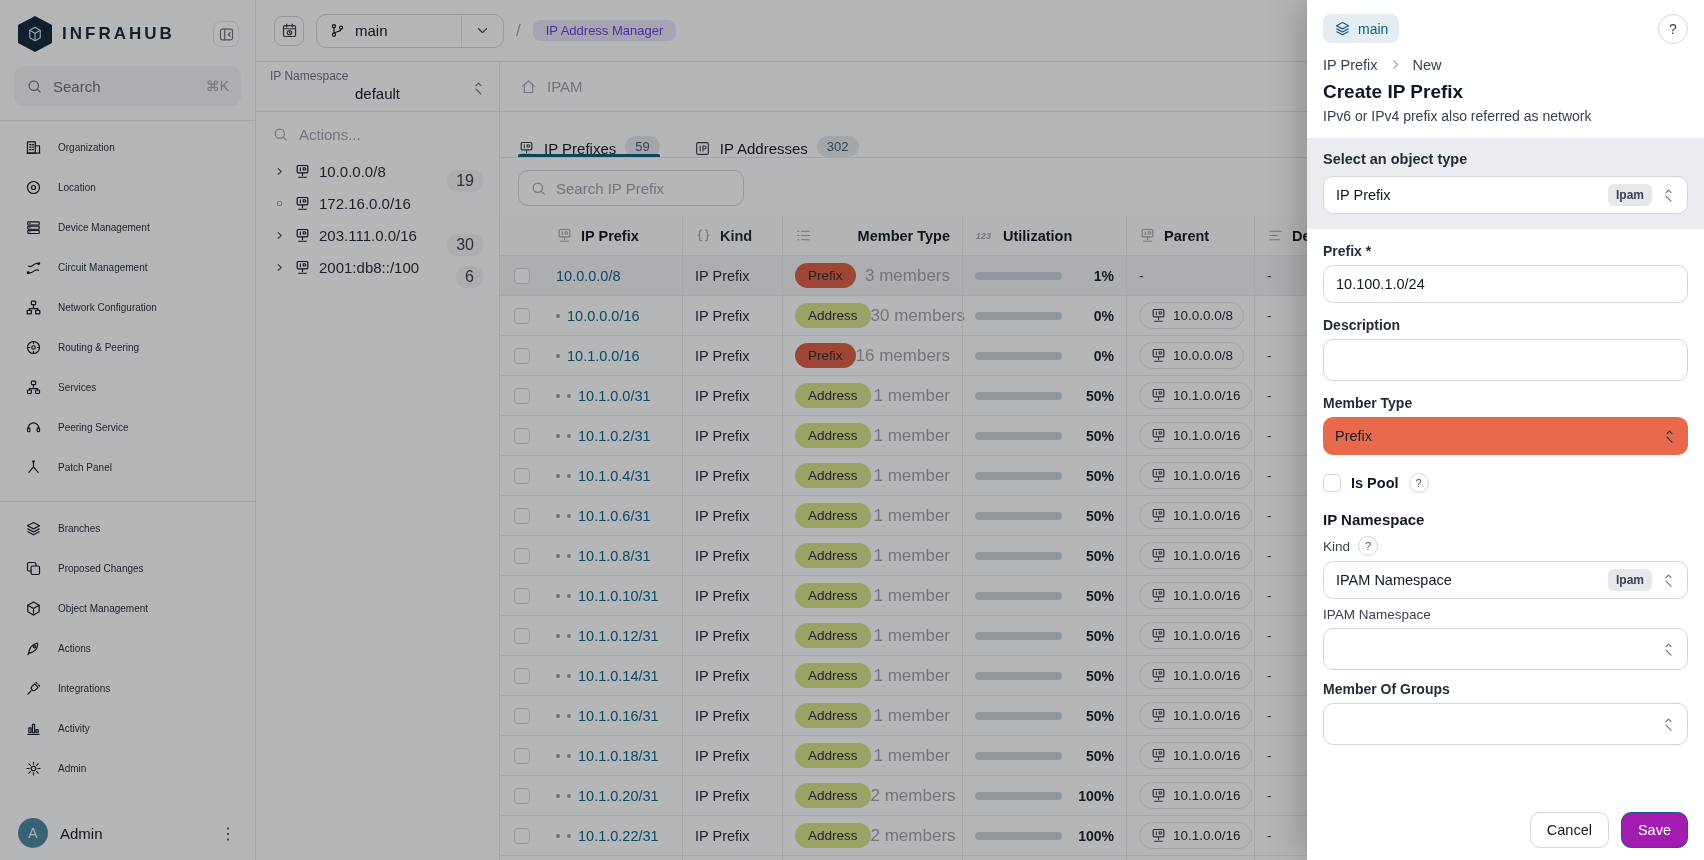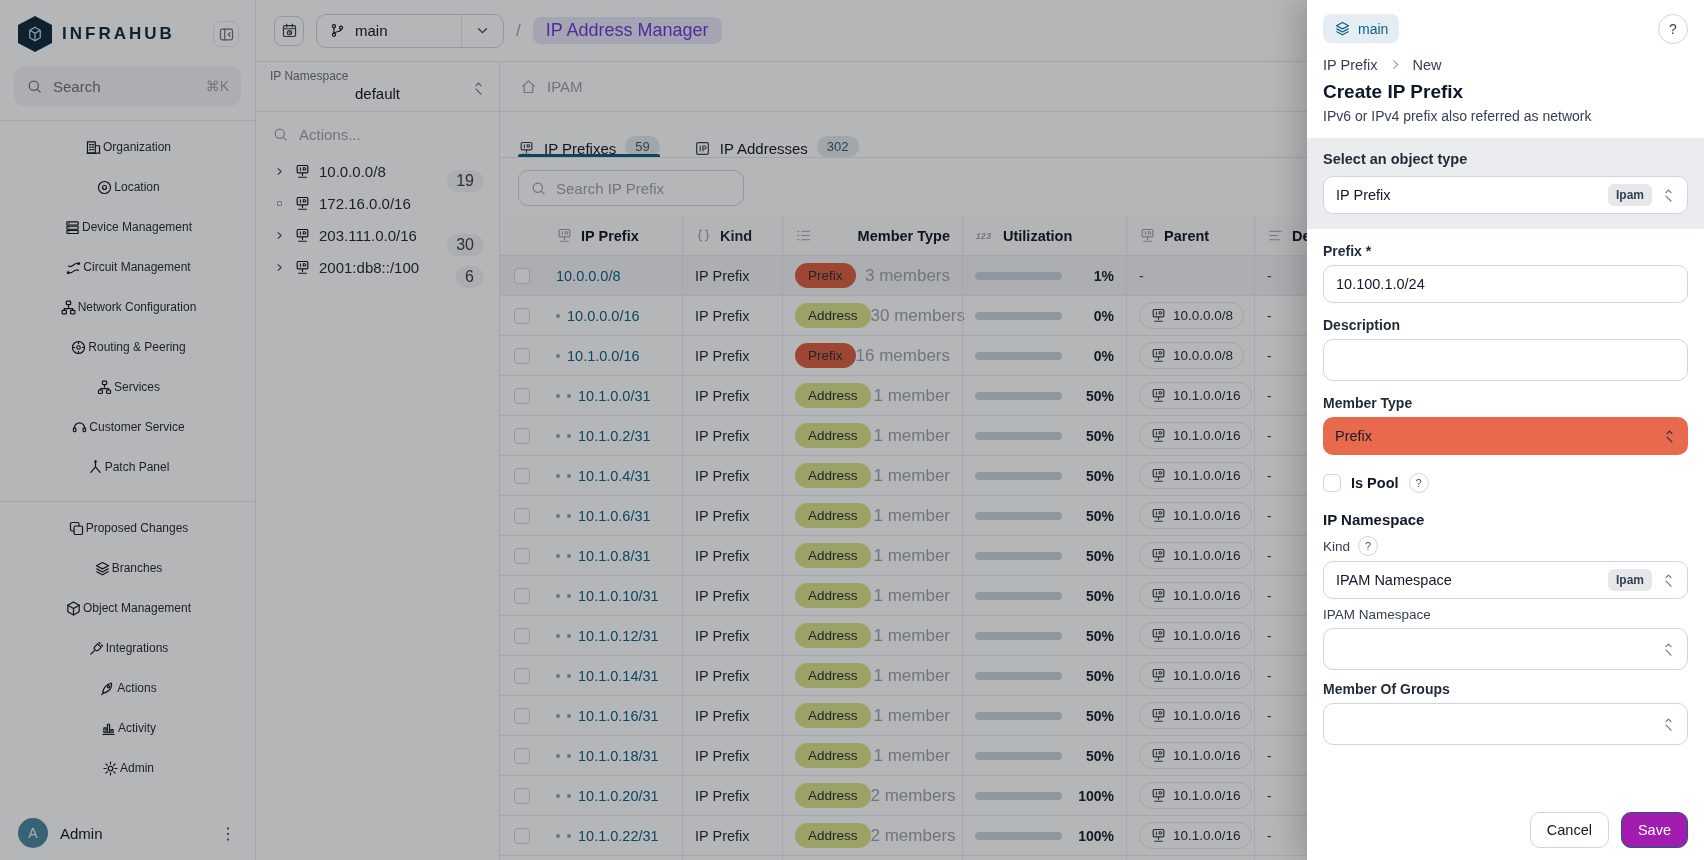--- a/index.html
+++ b/index.html
@@ -13,36 +13,36 @@
   
   .sidebar { width:256px; flex:none; height:100%; background:#fff; border-right:1px solid #e5e7eb; display:flex; flex-direction:column; padding:14px 14px 12px 14px; position:relative; z-index:1; }
   .logo-row { display:flex; align-items:center; gap:10px; padding:2px 2px 14px 4px; }
   .logo-mark { width:34px; height:36px; background:#12293d; clip-path:polygon(50% 0,100% 25%,100% 75%,50% 100%,0 75%,0 25%); display:flex; align-items:center; justify-content:center; color:#cfe3ee; }
   .logo-text { font-size:17px; font-weight:bold; letter-spacing:3px; color:#12293d; flex:1; }
   .collapse-btn { width:26px; height:26px; border:1px solid #e5e7eb; border-radius:7px; color:#6b7280; display:flex; align-items:center; justify-content:center; background:#fff; }
   .search-box { height:40px; background:#f3f4f6; border-radius:10px; display:flex; align-items:center; gap:10px; padding:0 12px; color:#6b7280; font-size:15px; }
   .search-box .shortcut { margin-left:auto; color:#9ca3af; font-size:14px; }
   .side-divider { height:1px; background:#e5e7eb; margin:14px -14px 6px -14px; }
   .menu { display:flex; flex-direction:column; }
-  .menu-item { display:flex; align-items:center; gap:0; height:40px; padding:0 10px; border-radius:8px; font-size:12px; color:#1f2937; cursor:pointer;justify-content:center; }
+  .menu-item { display:flex; align-items:center; gap:15px; height:40px; padding:0 10px; border-radius:8px; font-size:10px; color:#1f2937; cursor:pointer; }
   .menu-item .ic { color:#111827; width:19px; }
   .user-row { margin-top:auto; display:flex; align-items:center; gap:12px; padding:6px 4px 0 4px; }
   .avatar { width:30px; height:30px; border-radius:50%; background:#4c889f; color:#eef6fa; font-size:14px; display:flex; align-items:center; justify-content:center; }
   .user-name { font-size:15px; color:#111827; flex:1; }
   .kebab { color:#374151; font-size:16px; letter-spacing:0; width:18px; text-align:center; }
 
   
   .main { flex:1; display:flex; flex-direction:column; min-width:0; }
   .topbar { height:62px; flex:none; border-bottom:1px solid #e5e7eb; display:flex; align-items:center; gap:12px; padding:0 18px; background:#fff; }
   .icon-btn { width:30px; height:30px; border:1px solid #d1d5db; border-radius:8px; background:#fff; color:#374151; display:flex; align-items:center; justify-content:center; }
   .branch-select { width:188px; height:34px; border:1px solid #d1d5db; border-radius:10px; background:#fff; display:flex; align-items:center; font-size:15px; color:#111827; overflow:hidden; }
   .branch-select .bs-main { display:flex; align-items:center; gap:9px; padding:0 12px; flex:1; height:100%; }
   .branch-select .bs-caret { width:42px; height:100%; border-left:1px solid #e5e7eb; display:flex; align-items:center; justify-content:center; color:#374151; }
   .crumb-sep { color:#9ca3af; font-size:17px; }
-  .crumb-chip { background:#e9e5f8; color:#6d3bdb; font-size:18px; padding:3px 13px; border-radius:8px; }
+  .crumb-chip { background:#e9e5f8; color:#6d3bdb; font-size:13px; padding:3px 13px; border-radius:8px; }
 
   .workspace { flex:1; display:flex; min-height:0; }
   
   .leftpanel { width:244px; flex:none; border-right:1px solid #e5e7eb; display:flex; flex-direction:column; background:#fff; }
   .ns-block { height:50px; border-bottom:1px solid #e5e7eb; padding:7px 14px 0 14px; position:relative; }
   .ns-label { font-size:12px; color:#6b7280; }
   .ns-value { font-size:15px; color:#111827; margin-top:2px;text-align:center; }
   .ns-caret { position:absolute; right:12px; top:18px; color:#6b7280; }
   .filter-row { display:flex; align-items:center; gap:10px; padding:14px 16px 6px 16px; color:#9ca3af; font-size:15px; }
   .tree { padding:6px 10px; display:flex; flex-direction:column; }
@@ -233,80 +233,80 @@
           <span>Services</span>
         </div>
         <div class="menu-item">
           <i class="ic ">
             <svg width="17" height="17" viewBox="0 0 24 24">
               <path d="M4.5 13a7.5 7.5 0 0 1 15 0"></path>
               <rect x="3.5" y="12.5" width="3.4" height="5.5" rx="1.4"></rect>
               <rect x="17.1" y="12.5" width="3.4" height="5.5" rx="1.4"></rect>
             </svg>
           </i>
-          <span>Customer Service</span>
+          <span>Peering Service</span>
         </div>
         <div class="menu-item">
           <i class="ic ">
             <svg width="17" height="17" viewBox="0 0 24 24">
               <path d="M12 3.5v7.5M12 11l-6.5 8M12 11l6.5 8"></path>
               <circle cx="12" cy="3.5" r="1"></circle>
             </svg>
           </i>
           <span>Patch Panel</span>
         </div>
       </nav>
     <div class="side-divider"></div>
     <nav class="menu" id="menu-secondary">
         <div class="menu-item">
           <i class="ic ">
             <svg width="17" height="17" viewBox="0 0 24 24">
-              <rect x="8.5" y="8.5" width="12" height="12" rx="2"></rect>
-              <path d="M15.5 8.5v-3a2 2 0 0 0-2-2h-8a2 2 0 0 0-2 2v8a2 2 0 0 0 2 2h3"></path>
-            </svg>
-          </i>
-          <span>Proposed Changes</span>
-        </div>
-        <div class="menu-item">
-          <i class="ic ">
-            <svg width="17" height="17" viewBox="0 0 24 24">
               <path d="M12 3.5l8.5 4.5L12 12.5 3.5 8z"></path>
               <path d="M4 12.5l8 4.4 8-4.4"></path>
               <path d="M4 16.5l8 4.4 8-4.4"></path>
             </svg>
           </i>
           <span>Branches</span>
         </div>
         <div class="menu-item">
           <i class="ic ">
             <svg width="17" height="17" viewBox="0 0 24 24">
+              <rect x="8.5" y="8.5" width="12" height="12" rx="2"></rect>
+              <path d="M15.5 8.5v-3a2 2 0 0 0-2-2h-8a2 2 0 0 0-2 2v8a2 2 0 0 0 2 2h3"></path>
+            </svg>
+          </i>
+          <span>Proposed Changes</span>
+        </div>
+        <div class="menu-item">
+          <i class="ic ">
+            <svg width="17" height="17" viewBox="0 0 24 24">
               <path d="M12 2.8l8 4.5v9.4l-8 4.5-8-4.5V7.3z"></path>
               <path d="M12 12L4 7.3M12 12l8-4.7M12 12v9.2"></path>
             </svg>
           </i>
           <span>Object Management</span>
-        </div>
-        <div class="menu-item">
-          <i class="ic ">
-            <svg width="17" height="17" viewBox="0 0 24 24">
-              <path d="M13.5 5.5l5 5-3.5 3.5a3.5 3.5 0 0 1-5-5z"></path>
-              <path d="M4 20l4.5-4.5M15.5 3.5L17 5M19 7l1.5 1.5"></path>
-            </svg>
-          </i>
-          <span>Integrations</span>
         </div>
         <div class="menu-item">
           <i class="ic ">
             <svg width="17" height="17" viewBox="0 0 24 24">
               <path d="M5.5 18.5c-.5-5.5 4-12.5 12-14 1.5 8-5 13-12 14z"></path>
               <circle cx="13.5" cy="9.5" r="1.6"></circle>
               <path d="M6 18l-2 2.5"></path>
             </svg>
           </i>
           <span>Actions</span>
+        </div>
+        <div class="menu-item">
+          <i class="ic ">
+            <svg width="17" height="17" viewBox="0 0 24 24">
+              <path d="M13.5 5.5l5 5-3.5 3.5a3.5 3.5 0 0 1-5-5z"></path>
+              <path d="M4 20l4.5-4.5M15.5 3.5L17 5M19 7l1.5 1.5"></path>
+            </svg>
+          </i>
+          <span>Integrations</span>
         </div>
         <div class="menu-item">
           <i class="ic ">
             <svg width="17" height="17" viewBox="0 0 24 24">
               <path d="M4 20.5h16"></path>
               <rect x="5.5" y="11" width="3" height="7"></rect>
               <rect x="10.5" y="6" width="3" height="12"></rect>
               <rect x="15.5" y="13.5" width="3" height="4.5"></rect>
             </svg>
           </i>

